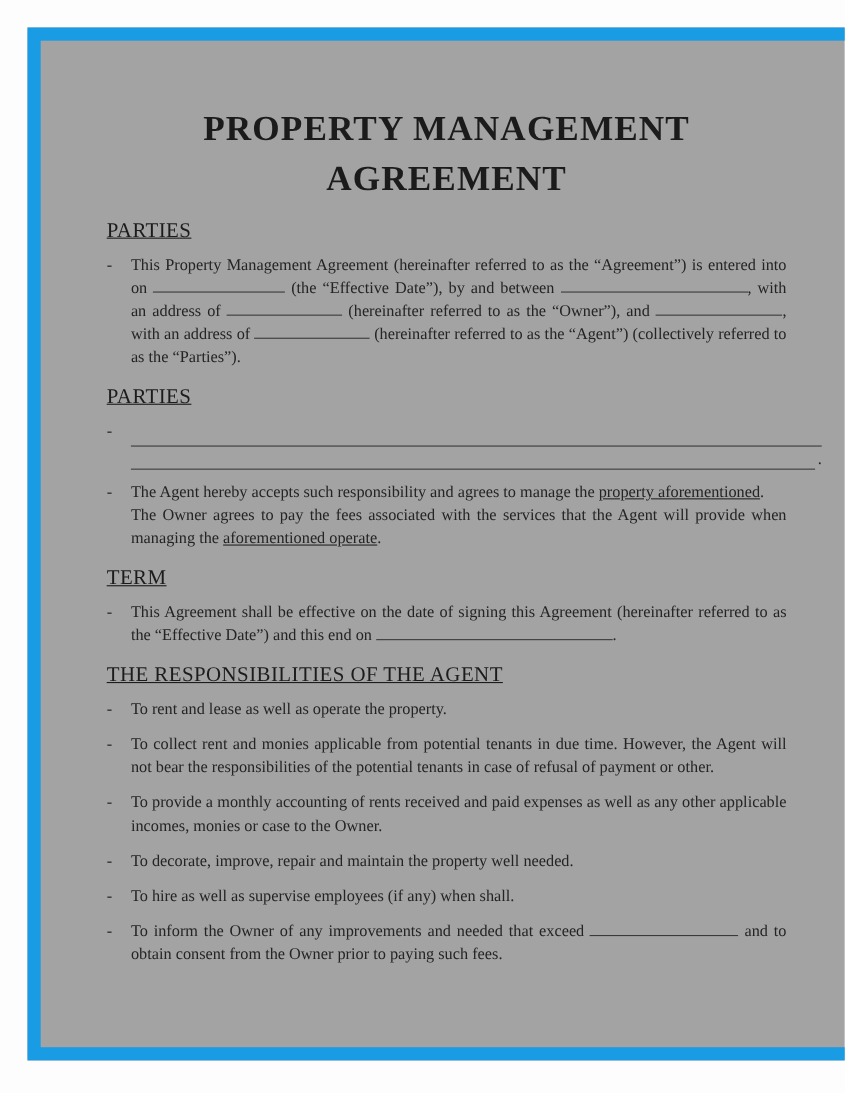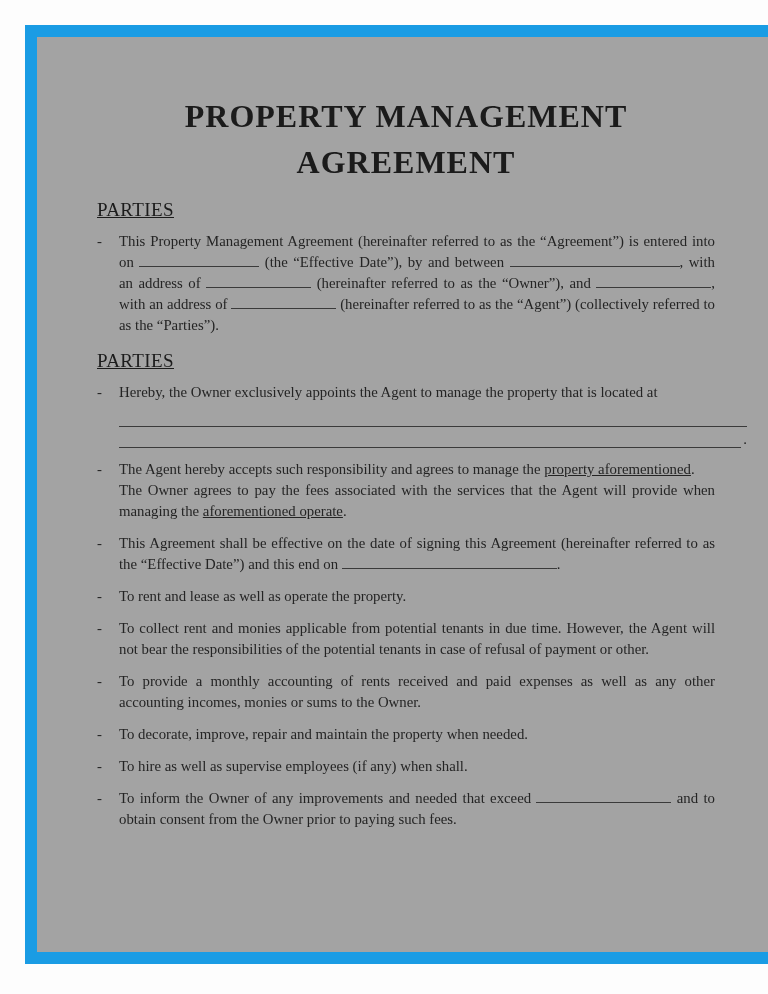--- a/index.html
+++ b/index.html
@@ -105,50 +105,52 @@
       <div class="doc-title">PROPERTY MANAGEMENT AGREEMENT</div>
       <div class="sections">
           <div class="section-heading">PARTIES</div>
           <div class="bullet-item">
             <span class="dash">-</span>
             <div class="bullet-body"><span>This Property Management Agreement (hereinafter referred to as the </span><span class="b">“Agreement”</span><span>) is entered into on </span><span class="blank" style="width: 120px;"></span><span> (the </span><span class="b">“Effective Date”</span><span>), by and between </span><span class="blank" style="width: 170px;"></span><span>, with an address of </span><span class="blank" style="width: 105px;"></span><span> (hereinafter referred to as the </span><span class="b">“Owner”</span><span>), and </span><span class="blank" style="width: 115px;"></span><span>, with an address of </span><span class="blank" style="width: 105px;"></span><span> (hereinafter referred to as the </span><span class="b">“Agent”</span><span>) (collectively referred to as the </span><span class="b">“Parties”</span><span>).</span></div>
           </div>
           <div class="section-heading">PARTIES</div>
           <div class="bullet-item">
             <span class="dash">-</span>
-            <div class="bullet-body"><span>Hereby, the Owner exclusively appoints the Agent to manage the property that is located at</span><div class="line-blank first">
+            <div class="bullet-body"><div class="line-blank first">
                 <span class="rule"></span>
               </div><div class="line-blank">
                 <span class="rule"></span>
                 <span class="dot">.</span>
               </div></div>
           </div>
           <div class="bullet-item">
             <span class="dash">-</span>
             <div class="bullet-body"><span>The Agent hereby accepts such responsibility and agrees to manage the </span><span class=" u">property aforementioned</span><span>.</span><br><span>The Owner agrees to pay the fees associated with the services that the Agent will provide when managing the </span><span class=" u">aforementioned operate</span><span>.</span></div>
           </div>
+          <div class="section-heading">TERM</div>
           <div class="bullet-item">
             <span class="dash">-</span>
             <div class="bullet-body"><span>This Agreement shall be effective on the date of signing this Agreement (hereinafter referred to as the </span><span class="b">“Effective Date”</span><span>) and this end on </span><span class="blank" style="width: 215px;"></span><span>.</span></div>
           </div>
+          <div class="section-heading">THE RESPONSIBILITIES OF THE AGENT</div>
           <div class="bullet-item">
             <span class="dash">-</span>
             <div class="bullet-body"><span>To rent and lease as well as operate the property.</span></div>
           </div>
           <div class="bullet-item">
             <span class="dash">-</span>
             <div class="bullet-body"><span>To collect rent and monies applicable from potential tenants in due time. However, the Agent will not bear the responsibilities of the potential tenants in case of refusal of payment or other.</span></div>
           </div>
           <div class="bullet-item">
             <span class="dash">-</span>
-            <div class="bullet-body"><span>To provide a monthly accounting of rents received and paid expenses as well as any other accounting incomes, monies or sums to the Owner.</span></div>
+            <div class="bullet-body"><span>To provide a monthly accounting of rents received and paid expenses as well as any other applicable incomes, monies or case to the Owner.</span></div>
           </div>
           <div class="bullet-item">
             <span class="dash">-</span>
-            <div class="bullet-body"><span>To decorate, improve, repair and maintain the property when needed.</span></div>
+            <div class="bullet-body"><span>To decorate, improve, repair and maintain the property well needed.</span></div>
           </div>
           <div class="bullet-item">
             <span class="dash">-</span>
             <div class="bullet-body"><span>To hire as well as supervise employees (if any) when shall.</span></div>
           </div>
           <div class="bullet-item">
             <span class="dash">-</span>
             <div class="bullet-body"><span>To inform the Owner of any improvements and needed that exceed </span><span class="blank" style="width: 135px;"></span><span> and to obtain consent from the Owner prior to paying such fees.</span></div>
           </div>
         </div>

